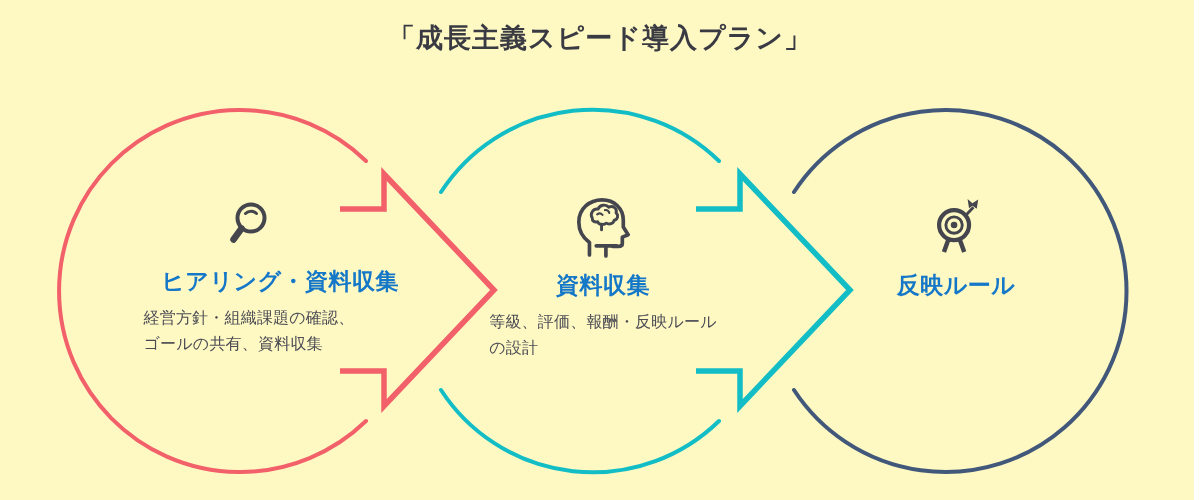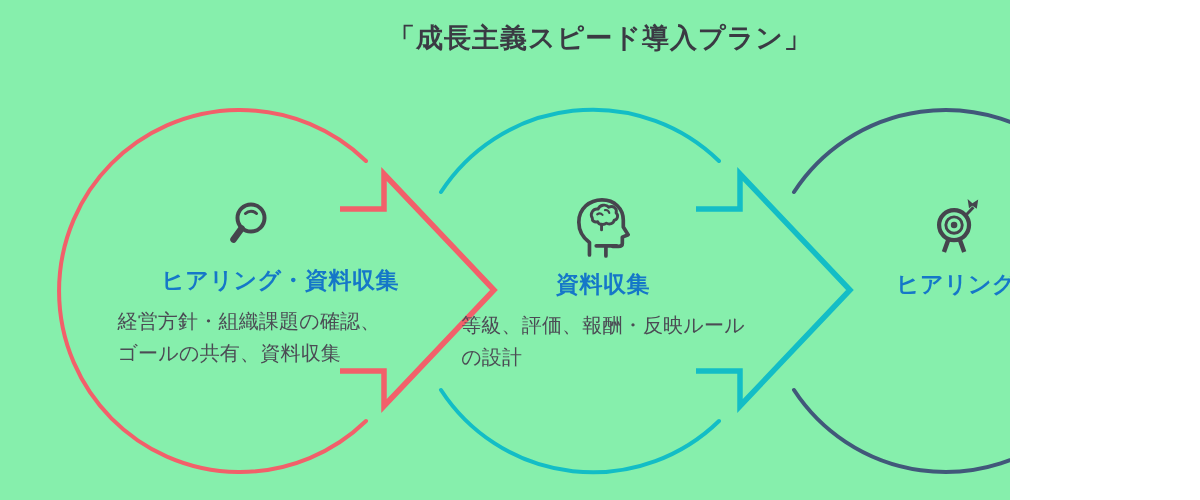--- a/index.html
+++ b/index.html
@@ -1,40 +1,40 @@
 <!DOCTYPE html>
 <html lang="ja"><head>
 <meta charset="utf-8">
 <style>
   html,body{margin:0;padding:0;background:#ffffff;}
   .canvas{
-    position:relative;width:1010px;height:500px;overflow:hidden;
-    background:#86efac;
-    font-family:Liberation Serif, serif;
+    position:relative;width:1194px;height:500px;overflow:hidden;
+    background:#fef9c3;
+    font-family:Liberation Sans, sans-serif;
   }
   .diagram-title{
     position:absolute;left:0;top:20px;width:1200px;
     text-align:center;font-size:27px;font-weight:bold;letter-spacing:1px;
   }
   .flow-svg{position:absolute;left:0;top:0;}
   .step{
     position:absolute;top:196px;width:300px;
     transform:translateX(-50%);text-align:center;
   }
   .step-1{left:249px;}
   .step-2{left:603px;}
   .step-3{left:956px;}
   .step-icon{display:block;margin:0 auto;}
   .step-title{
     margin-top:12px;font-size:23px;font-weight:bold;line-height:30px;
     letter-spacing:0.5px;
   }
   .step-desc{
     width:max-content;max-width:290px;margin:9px auto 0;
-    text-align:left;font-size:20px;line-height:32px;
+    text-align:left;font-size:16px;line-height:26px;
     white-space:pre-line;letter-spacing:0.2px;
   }
 </style>
 </head>
 <body>
 
 <div class="canvas">
 
   <svg class="flow-svg" width="1200" height="500" viewBox="0 0 1200 500" aria-hidden="true">
 
@@ -92,16 +92,16 @@
     <svg class="step-icon" width="56" height="62" viewBox="0 0 58 64" aria-hidden="true">
       <g fill="none" stroke="#45454d">
         <circle cx="27" cy="30" r="15.5" stroke-width="4.4"></circle>
         <circle cx="27" cy="30" r="8.5" stroke-width="3"></circle>
         <circle cx="27" cy="30" r="3.4" stroke="none" fill="#45454d"></circle>
         <path d="M 21.5 44 L 16.5 58 M 32.5 44 L 37.5 58" stroke-width="4.6"></path>
         <path d="M 38.5 20.5 L 47 11.5" stroke-width="3"></path>
         <path d="M 42.5 12.5 L 41 3 L 46 7.5 L 52 3.5 L 50.5 13 L 46 10 Z" stroke="none" fill="#45454d"></path>
       </g>
     </svg>
-    <div class="step-title" style="color: rgb(21, 119, 200);">ヒアリング</div>
+    <div class="step-title" style="color: rgb(21, 119, 200);">反映ルール</div>
   </div>
 
 </div>
 
 </body></html>

